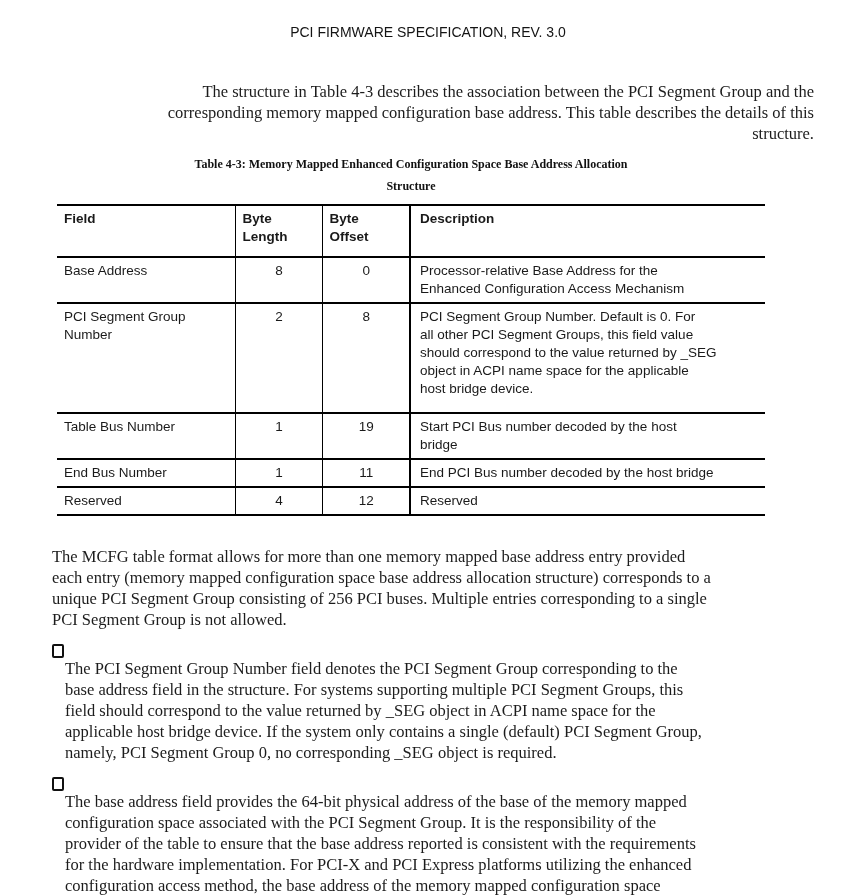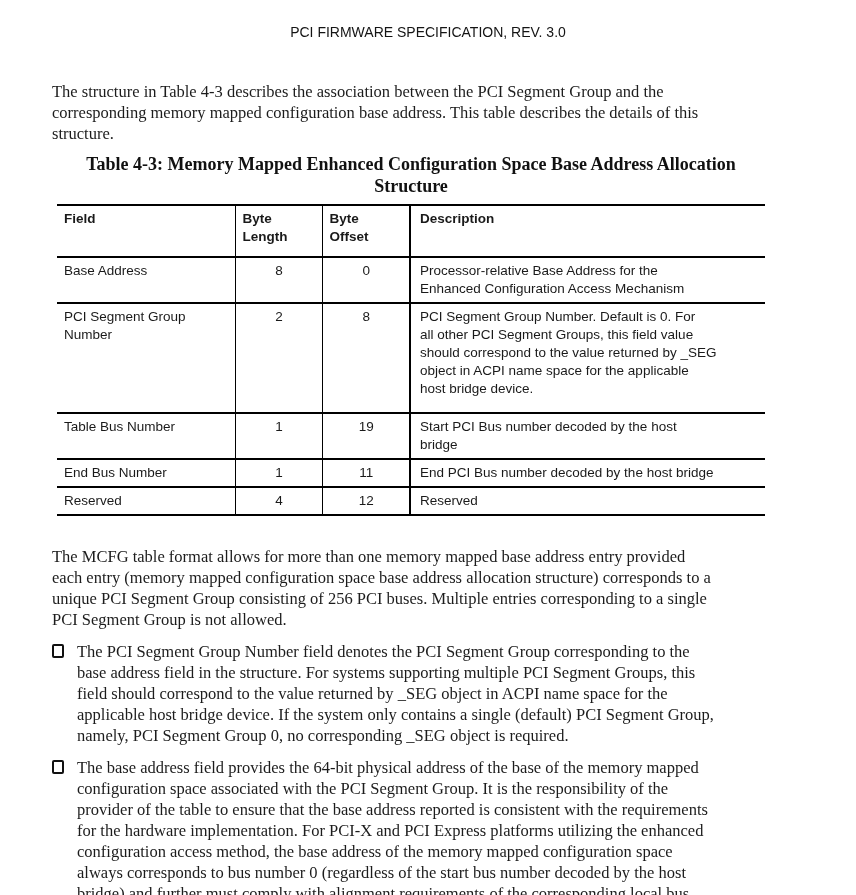--- a/index.html
+++ b/index.html
@@ -22,28 +22,28 @@
   .content {
     margin-left: 52px;
     width: 762px;
   }
   .pre { white-space: pre-line; }
   .body-para {
     font-size: 16.5px;
     line-height: 21px;
     color: #1c1c1c;
   }
-  .intro-para { margin-top: 41px; }
+  .intro-para { margin-top: 41px; text-align: right; }
   .table-caption {
     margin-top: 9px;
     margin-left: 5px;
     width: 708px;
     text-align: center;
     font-weight: bold;
-    font-size: 18px;
+    font-size: 12px;
     line-height: 22px;
     color: #111111;
   }
   table.spec-table {
     margin-top: 7px;
     margin-left: 5px;
     width: 708px;
     border-collapse: collapse;
     table-layout: fixed;
     border-top: 2px solid #000;
@@ -68,20 +68,21 @@
   table.spec-table th:nth-child(2), table.spec-table td:nth-child(2) { border-right: 1px solid #000; text-align: left; }
   table.spec-table td:nth-child(2), table.spec-table td:nth-child(3) { text-align: center; }
   table.spec-table th:nth-child(3), table.spec-table td:nth-child(3) { border-right: 2px solid #000; }
   table.spec-table th:nth-child(4), table.spec-table td:nth-child(4) { padding-left: 9px; }
   table.spec-table td.tall { padding-bottom: 14px; }
   .mcfg-para { margin-top: 30px; }
   .bullet-item {
     display: flex;
     align-items: flex-start;
     margin-top: 11px;
+    flex-direction: column;
   }
   .bullet-square {
     flex: 0 0 auto;
     width: 12px;
     height: 14px;
     border: 2px solid #111;
     border-radius: 2px;
     margin-top: 3px;
   }
   .bullet-text {

